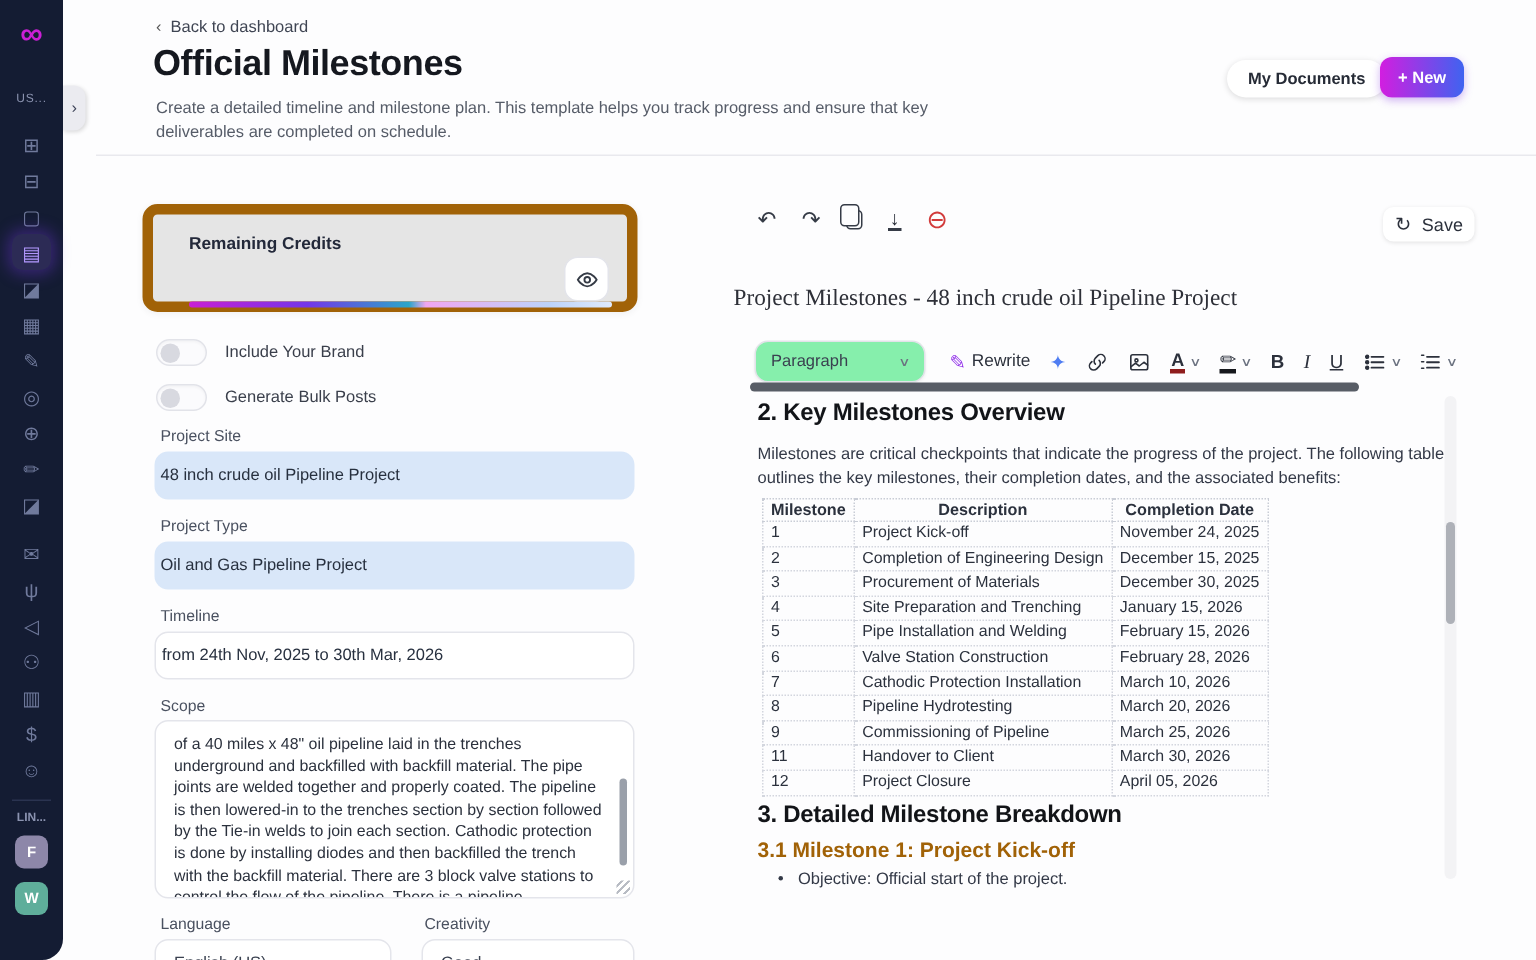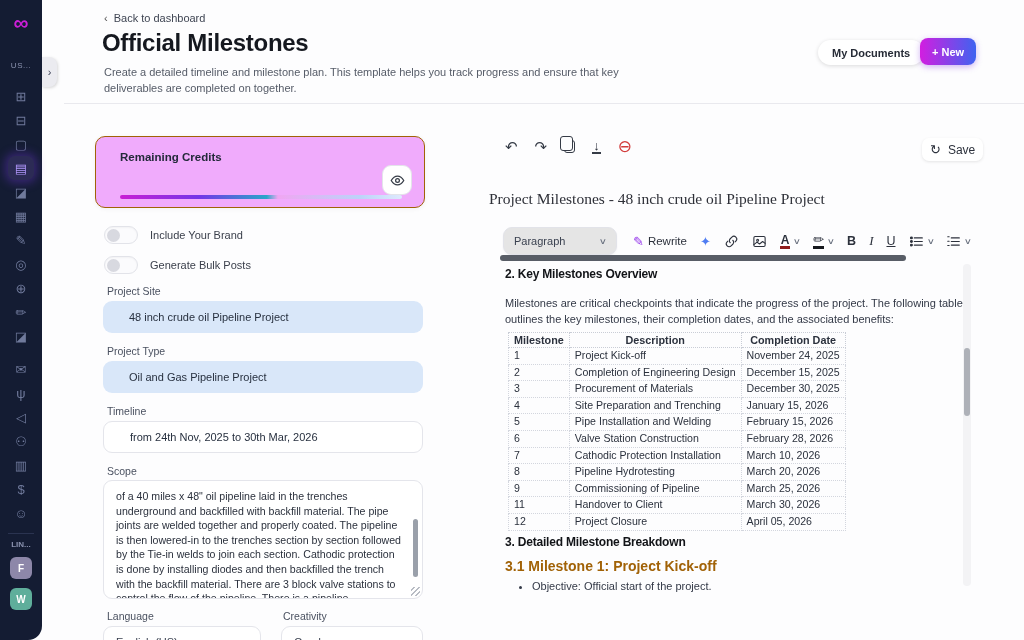--- a/index.html
+++ b/index.html
@@ -32,41 +32,41 @@
   .page-desc { position:absolute; left:104px; top:64px; width:540px; font-size:11px; line-height:16px; color:#565c68;}
   .btn-docs { position:absolute; left:818px; top:40px; height:25px; padding:0 14px; background:#fff;
     border:none; border-radius:13px; font-size:11px; font-weight:600; color:#262b36;
     box-shadow:0 1px 4px rgba(0,0,0,.14); cursor:pointer; font-family:inherit;}
   .btn-new { position:absolute; left:920px; top:38px; height:27px; padding:0 12px;
     border:none; border-radius:8px; font-size:11px; font-weight:600; color:#fff; cursor:pointer;
     font-family:inherit; box-shadow:0 2px 6px rgba(120,40,220,.35);}
   .hdr-divider { position:absolute; left:64px; top:103px; width:960px; height:1px; background:#e9e9ee; }
 
   
-  .credits-card { position:absolute; left:95px; top:136px; width:330px; height:72px; background:#f0abfc;
-    border:1px solid #a16207; border-radius:10px; box-shadow:0 1px 5px rgba(0,0,0,.05);}
+  .credits-card { position:absolute; left:95px; top:136px; width:330px; height:72px; background:#e5e5e5;
+    border:7px solid #a16207; border-radius:10px; box-shadow:0 1px 5px rgba(0,0,0,.05);}
   .credits-title { position:absolute; left:24px; top:14px; font-size:11.5px; font-weight:700; color:#23293a;}
   .cred-row { position:absolute; left:24px; top:34px; width:300px; display:flex; align-items:center; font-size:11px; color:#555c6b;}
   .dot { width:7px; height:7px; border-radius:50%; display:inline-block; margin-right:6px;}
   .cred-val { font-weight:700; color:#23293a; margin-left:6px;}
   .cred-gap { width:62px; }
   .eye-btn { position:absolute; right:12px; top:28px; width:30px; height:30px; background:#fff;
     border:1px solid #e3e4ea; border-radius:9px; display:flex; align-items:center; justify-content:center; cursor:pointer;}
   .cred-bar { position:absolute; left:24px; top:58px; width:282px; height:4px; border-radius:2px;
     background:linear-gradient(90deg,#c91fd4 0%,#7436e8 28%,#2aa6c9 52%,#f0a6f2 56%,#bcd3f9 85%,#dfeafd 100%);}
 
   .toggle-row { position:absolute; left:104px; display:flex; align-items:center; cursor:pointer;}
   .toggle { width:34px; height:18px; border:1px solid #e2e3e9; background:#fbfbfd; border-radius:10px; position:relative;
     box-shadow:inset 0 1px 2px rgba(0,0,0,.04);}
   .knob { position:absolute; left:2px; top:2px; width:13px; height:13px; border-radius:50%; background:#d8d9e0;}
   .toggle-label { margin-left:12px; font-size:11px; color:#3a3f4b;}
 
   .fld-label { position:absolute; left:107px; font-size:10.5px; color:#4a5160;}
   .fld { position:absolute; left:103px; width:320px; height:32px; border-radius:9px; font-size:11px;
-    color:#27303f; display:flex; align-items:center; padding:0 26px; cursor:text;}
+    color:#27303f; display:flex; align-items:center; padding:0 4px; cursor:text;}
   .fld.filled { background:#d9e7f9; }
   .fld.outline { background:#fff; border:1px solid #e4e5eb; }
 
   .scope-box { position:absolute; left:103px; top:480px; width:320px; height:119px; background:#fff;
     border:1px solid #e4e5eb; border-radius:9px; padding:8px 20px 8px 12px; font-size:10.6px;
     line-height:14.6px; color:#2b313d; overflow:hidden; cursor:text;}
   .scope-scroll { position:absolute; right:4px; top:38px; width:5px; height:58px; background:#9aa0aa; border-radius:3px;}
   .resize-grip { position:absolute; right:2px; bottom:2px; width:9px; height:9px;
     background:repeating-linear-gradient(135deg,transparent 0 2px,#b8bcc4 2px 3.5px); cursor:nwse-resize;}
 
@@ -83,36 +83,36 @@
   .stop-glyph { color:#d23b3b; font-size:17px; cursor:pointer; line-height:1;}
   .save-btn { position:absolute; left:922px; top:138px; display:flex; align-items:center; gap:7px;
     font-size:12px; color:#2c313c; cursor:pointer; background:#fff; border:none; font-family:inherit;
     padding:4px 8px; border-radius:7px; box-shadow:0 1px 3px rgba(0,0,0,.10);}
   .save-btn .refresh { font-size:13px; }
 
   .doc-title { position:absolute; left:489px; top:190px; font-family:"Liberation Serif", serif;
     font-size:15.5px; color:#2e3038;}
 
   .fmt-bar { position:absolute; left:503px; top:226px; width:470px; height:30px; display:flex; align-items:center;}
-  .para-select { width:114px; height:28px; background:#e5e5e5; border:1px solid #e2e3e9; border-radius:9px;
+  .para-select { width:114px; height:28px; background:#86efac; border:1px solid #e2e3e9; border-radius:9px;
     display:flex; align-items:center; justify-content:space-between; padding:0 10px; font-size:11px; color:#3a4150;
     box-shadow:0 1px 2px rgba(0,0,0,.05); cursor:pointer; margin-right:16px;}
   .chev-dn { font-size:8px; color:#6b7280; transform:scaleX(1.4); }
   .fmt-item { display:flex; align-items:center; gap:4px; cursor:pointer; margin-right:13px; font-size:11.5px; color:#2c313c;}
   .pen-purple { color:#9333ea; font-size:13px; }
   .sparkle { color:#4f7df2; font-size:13px; }
   .a-color { font-size:12px; font-weight:700; border-bottom:3px solid #8f1d1d; line-height:12px; padding:0 1px;}
   .hl-pen { font-size:13px; border-bottom:3px solid #16181d; line-height:12px;}
   .bold-i { font-weight:800; font-size:12.5px;}
   .italic-i { font-style:italic; font-family:"Liberation Serif",serif; font-size:13px;}
   .under-i { text-decoration:underline; font-size:12.5px;}
   .fmt-svg { stroke:#2c313c; fill:none; stroke-width:1.7; stroke-linecap:round; stroke-linejoin:round;}
   .dark-bar { position:absolute; left:500px; top:255px; width:406px; height:6px; border-radius:3px; background:#585d66;}
 
-  .h2-doc { position:absolute; left:505px; font-size:12px; font-weight:800; color:#121418; letter-spacing:-.2px;}
+  .h2-doc { position:absolute; left:505px; font-size:16px; font-weight:800; color:#121418; letter-spacing:-.2px;}
   .p-doc { position:absolute; left:505px; top:296px; width:465px; font-size:11px; line-height:15.5px; color:#333947;}
 
   .ms-table { position:absolute; left:508px; top:332px; border-collapse:collapse; font-size:10.6px; color:#2b313d;}
   .ms-table th { border:1px dotted #c9cdd6; font-weight:700; padding:1px 5px; text-align:center; font-size:10.8px;}
   .ms-table td { border:1px dotted #d3d6de; padding:1px 5px; line-height:13.6px; white-space:nowrap;}
   .ms-table td:first-child { width:48px; }
   .ms-table td:nth-child(2) { width:158px; }
 
   .h3-doc { position:absolute; left:505px; top:558px; font-size:14px; font-weight:800; color:#a16207;}
   .doc-bullets { position:absolute; left:532px; top:580px; font-size:11px; color:#333947; list-style:disc;}
@@ -153,21 +153,21 @@
       <div class="avatar" style="background: rgb(141, 135, 169);">F</div>
       <div class="avatar" style="background: rgb(95, 174, 155);">W</div>
     </div>
 </div>
 <div class="expand-tab">›</div>
 
 <div class="back-link">
   <span class="chev">‹</span><span>Back to dashboard</span>
 </div>
 <div class="page-title">Official Milestones</div>
-<div class="page-desc">Create a detailed timeline and milestone plan. This template helps you track progress and ensure that key deliverables are completed on together.</div>
+<div class="page-desc">Create a detailed timeline and milestone plan. This template helps you track progress and ensure that key deliverables are completed on schedule.</div>
 <button class="btn-docs">My Documents</button>
 <button class="btn-new" id="newBtn" style="background: linear-gradient(90deg, rgb(210, 30, 224), rgb(63, 99, 240));">+ New</button>
 <div class="hdr-divider"></div>
 
 <div class="credits-card">
   <div class="credits-title">Remaining Credits</div>
   <div class="cred-bar"></div>
   <div class="eye-btn">
     <svg width="15" height="15" viewBox="0 0 24 24">
       <path d="M2 12s4-7 10-7 10 7 10 7-4 7-10 7S2 12 2 12z" fill="none" stroke="#353b46" stroke-width="2"></path>

